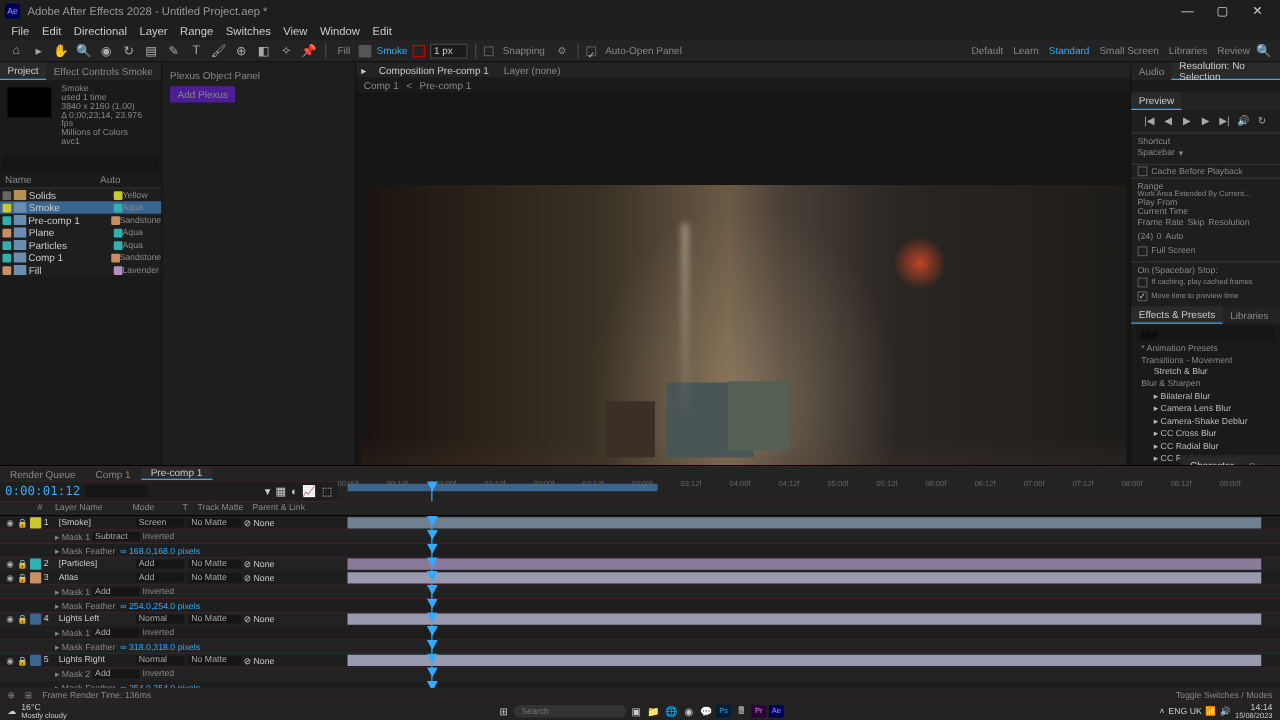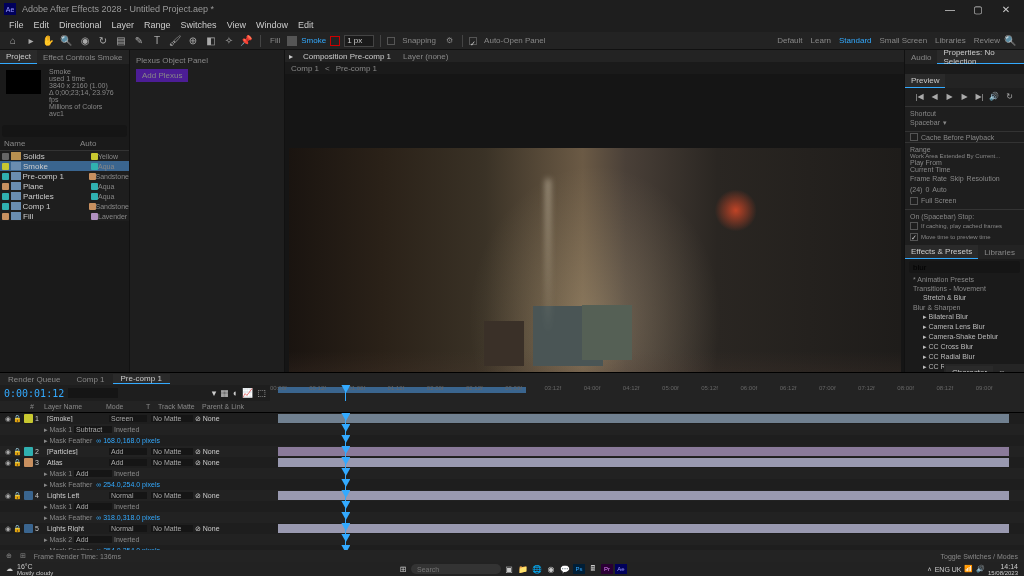--- a/index.html
+++ b/index.html
@@ -319,21 +319,21 @@
       <span>⬚</span>
       <span style="color:#3af">+0.0</span>
       <span>📷</span>
       <span>0:00:01:12</span>
     </div>
   </div>
 
   <div class="right-col">
     <div class="panel-tabs">
       <div class="panel-tab">Audio</div>
-      <div class="panel-tab active">Properties: No Selection</div>
+      <div class="panel-tab active">Resolution: No Selection</div>
     </div>
     <div style="height:10px"></div>
     <div class="panel-tabs">
         <div class="panel-tab active">Preview</div>
       </div>
     <div class="right-panel">
       <div class="preview-ctrl">
         <span class="preview-btn">|◀</span>
         <span class="preview-btn">◀</span>
         <span class="preview-btn">▶</span>

